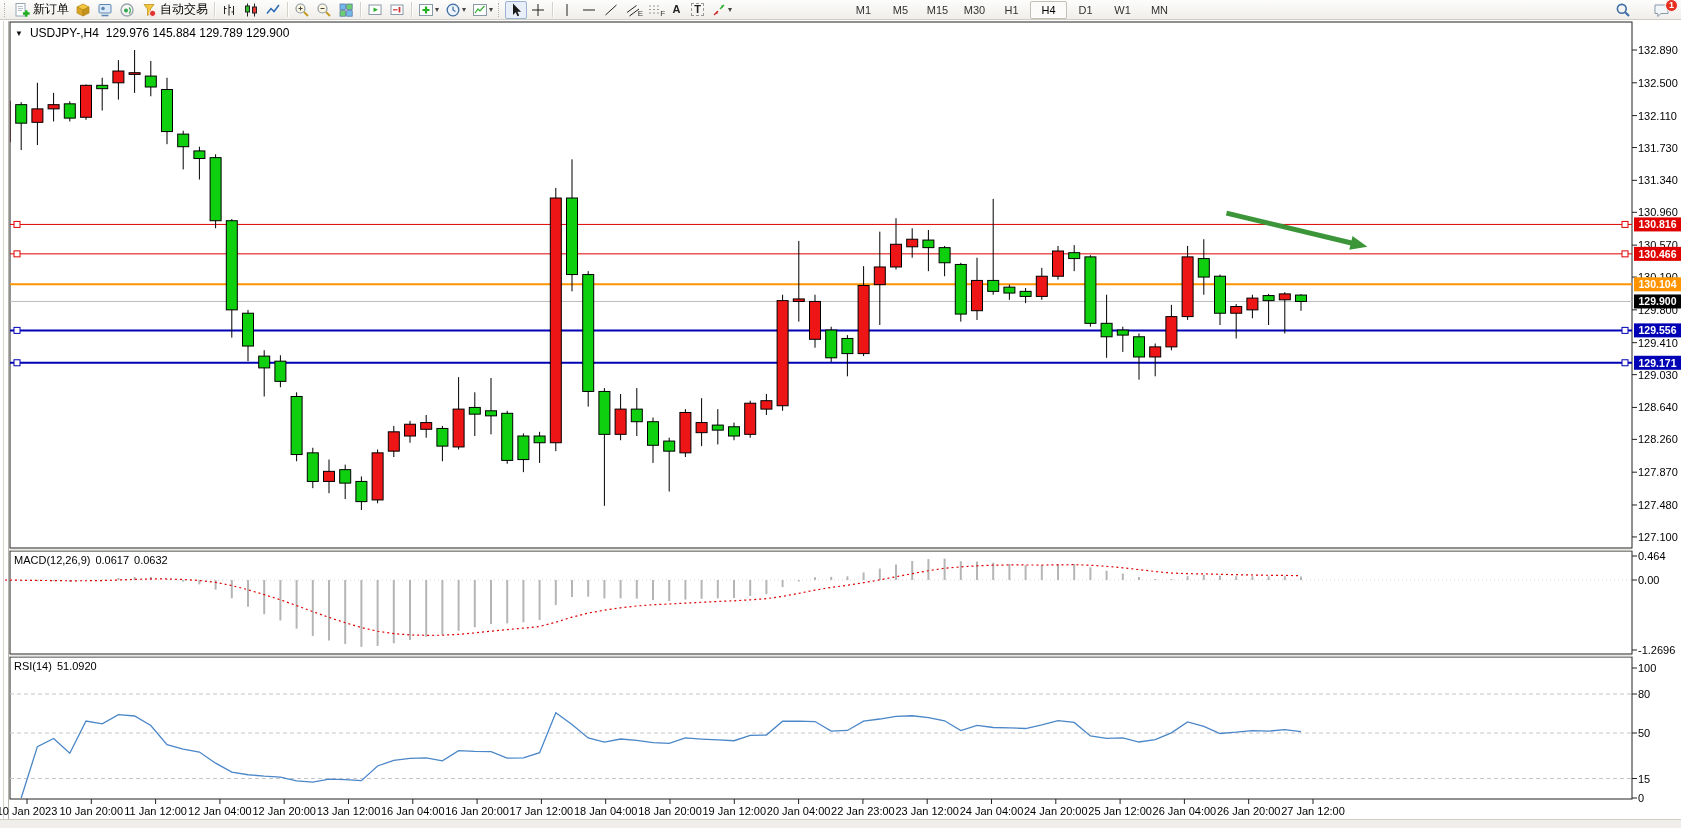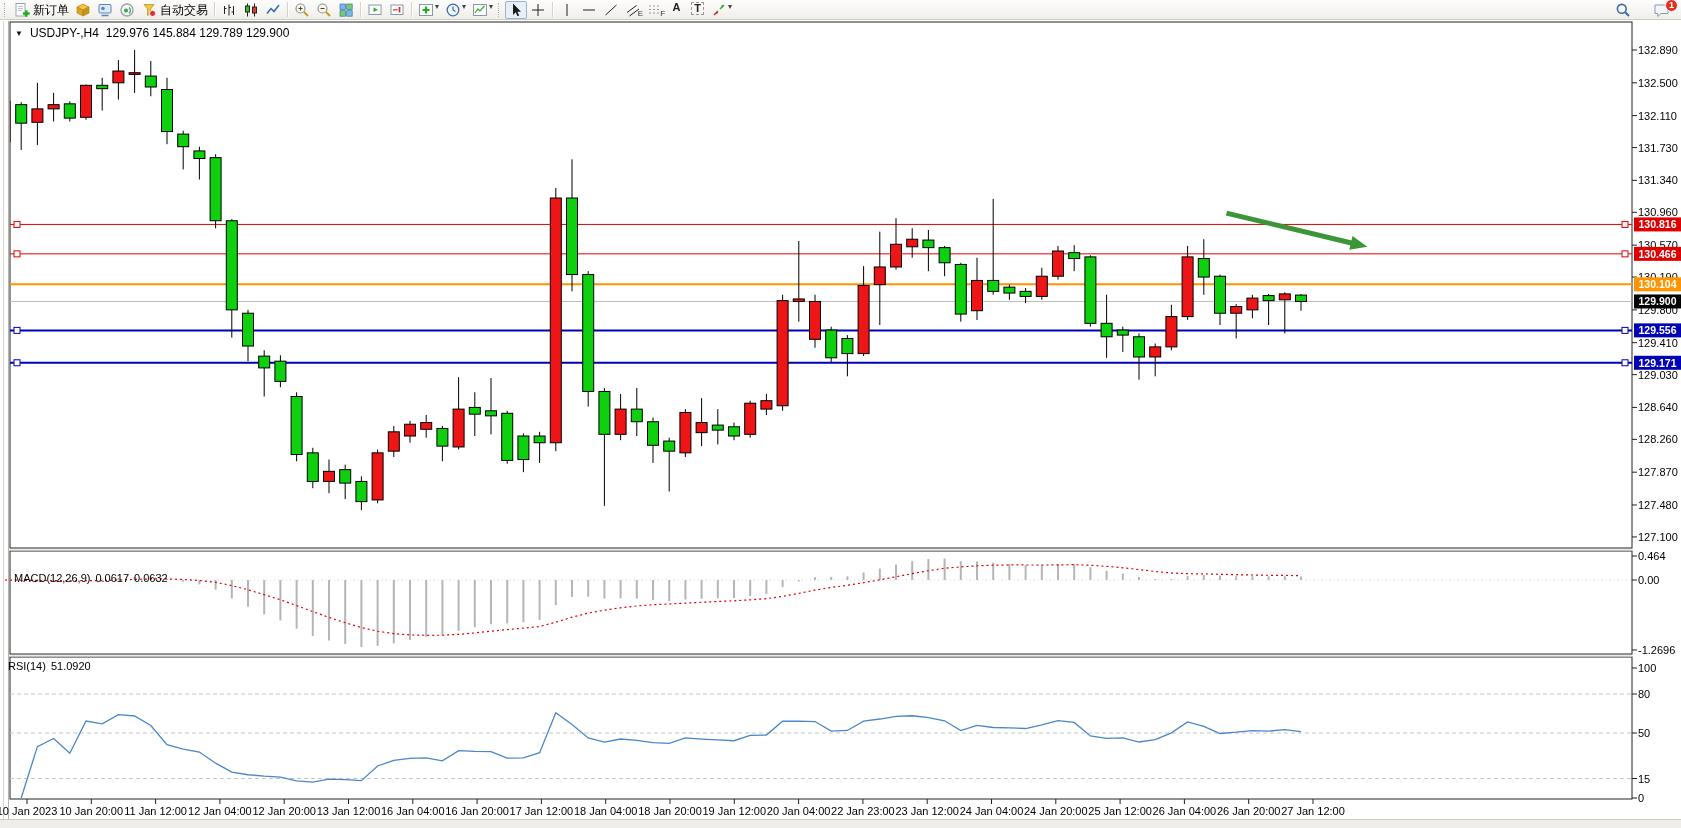--- a/index.html
+++ b/index.html
@@ -12,21 +12,21 @@
   .toolbar {
     position:absolute; top:0; left:0; right:0; height:20px; z-index:5;
     background:linear-gradient(#fdfdfc,#f0eeea);
     border-bottom:1px solid #cfccc4;
     display:flex; align-items:center; padding:0 2px;
   }
   .grip { width:3px; height:14px; border-left:1px dotted #b3b0a8; margin:0 4px 0 2px; }
   .sep  { width:1px; height:15px; background:#d5d2ca; box-shadow:1px 0 0 #fff; margin:0 3px; }
   .tbtn {
     height:18px; min-width:21px; padding:0 2px; position:relative;
-    display:flex; align-items:flex-start; justify-content:center;
+    display:flex; align-items:center; justify-content:center;
     border:1px solid transparent; border-radius:2px;
   }
   .tbtn.pressed { background:#e9eff8; border-color:#9ab4d2; }
   .tbtn svg { display:block; }
   .tlabel { font-size:12px; margin-left:3px; white-space:nowrap; }
   .caret { font-size:8px; color:#444; margin-left:1px; }
   .glyph { font-size:11px; font-weight:bold; color:#222; line-height:1; }
   .glyph.small { font-size:8px; position:absolute; right:0; bottom:0; color:#333; font-weight:normal; }
   .tf-group { position:absolute; left:845px; top:1px; display:flex; }
   .tf {
@@ -282,20 +282,31 @@
         <svg width="16" height="16" viewBox="0 0 16 16">
           <path d="M3 13l4-4" stroke="#d03030" stroke-width="1.5"></path>
           <path d="M7 9l-.5 2.8L4.2 12z" fill="#d03030"></path>
           <path d="M9 7l4-4" stroke="#2fae2f" stroke-width="1.5"></path>
           <path d="M13 3l-2.8.5L11 6.2z" fill="#2fae2f"></path>
         </svg>
       </span>
     <span class="caret">▾</span>
   </div>
 
+  <div class="tf-group">
+    <div class="tf">M1</div>
+    <div class="tf">M5</div>
+    <div class="tf">M15</div>
+    <div class="tf">M30</div>
+    <div class="tf">H1</div>
+    <div class="tf pressed">H4</div>
+    <div class="tf">D1</div>
+    <div class="tf">W1</div>
+    <div class="tf">MN</div>
+  </div>
 
   <div class="right-icons">
     <div class="tbtn">
       <span>
           <svg width="16" height="16" viewBox="0 0 16 16">
             <circle cx="6.8" cy="6.8" r="4.4" fill="none" stroke="#3c6ea5" stroke-width="1.6"></circle>
             <path d="M10.2 10.2L14 14" stroke="#3c6ea5" stroke-width="2"></path>
           </svg>
         </span>
     </div>
@@ -309,24 +320,24 @@
     </div>
   </div>
 </div>
 
 <div class="title-row">
   <span class="tri">▼</span>
   <span>USDJPY-,H4</span>
   <span>129.976 145.884 129.789 129.900</span>
 </div>
 
-<div class="ind-label" style="left:14px; top:572px;">
+<div class="ind-label" style="left:14px; top:554px;">
   <span>MACD(12,26,9)</span><span>0.0617</span><span>0.0632</span>
 </div>
-<div class="ind-label" style="left:8px; top:660px;">
+<div class="ind-label" style="left:14px; top:660px;">
   <span>RSI(14)</span><span>51.0920</span>
 </div>
 
 <svg id="chart-svg" width="1681" height="828">
     <line x1="3.5" y1="21" x2="3.5" y2="819" stroke="#d8d5ce"></line>
     <line x1="8.5" y1="21" x2="8.5" y2="819" stroke="#b8b5ae"></line>
     <rect x="0" y="820" width="1681" height="8" fill="#f0eeea"></rect>
     <line x1="0" y1="819.5" x2="1681" y2="819.5" stroke="#cfccc4"></line>
     <g>
       <rect x="10" y="22" width="1622" height="526" fill="#fff" stroke="#222" stroke-width="1"></rect>

